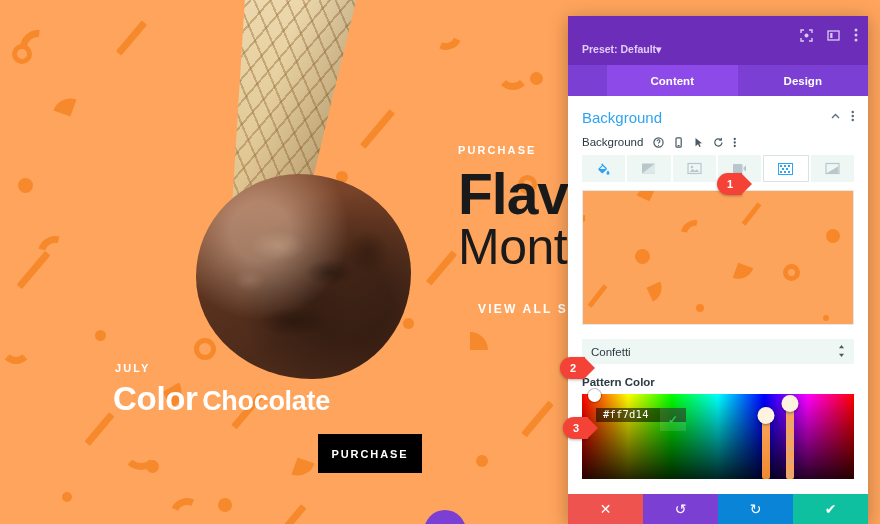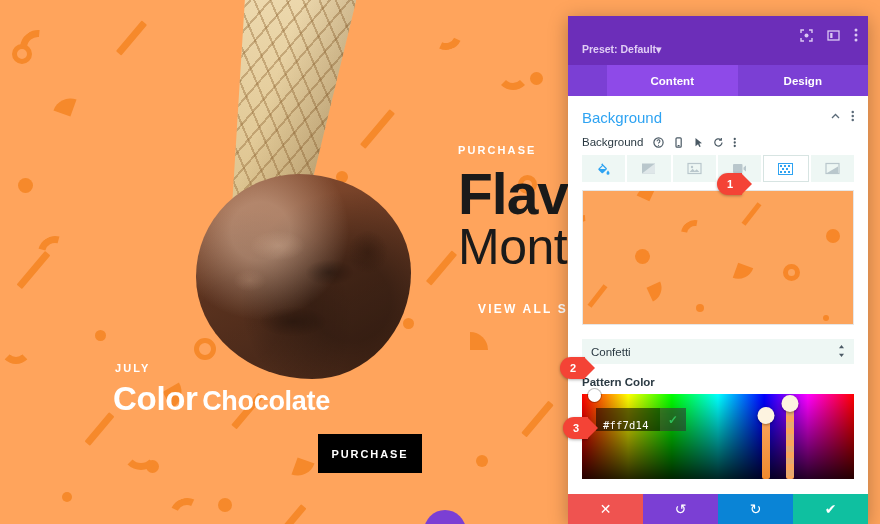--- a/index.html
+++ b/index.html
@@ -317,23 +317,23 @@
     left: 6px; top: -5px;
     width: 13px; height: 13px;
     border-radius: 50%;
     background: #ffffff;
     border: 2px solid #ffffff;
     box-shadow: 0 0 0 1px rgba(0,0,0,.25);
   }
   .hexbox {
     position: absolute;
     left: 14px; top: 14px;
-    width: 90px; height: 23px;
+    width: 90px; height: 14px;
     background: rgba(0,0,0,.55);
-    display: flex; align-items: flex-end;
+    display: flex; align-items: flex-start;
   }
   .hexval {
     flex: 1;
     color: #ffffff;
     font-family: "DejaVu Sans Mono", monospace;
     font-size: 10.5px;
     padding-left: 7px;
     letter-spacing: .2px;
   }
   .hexok {

